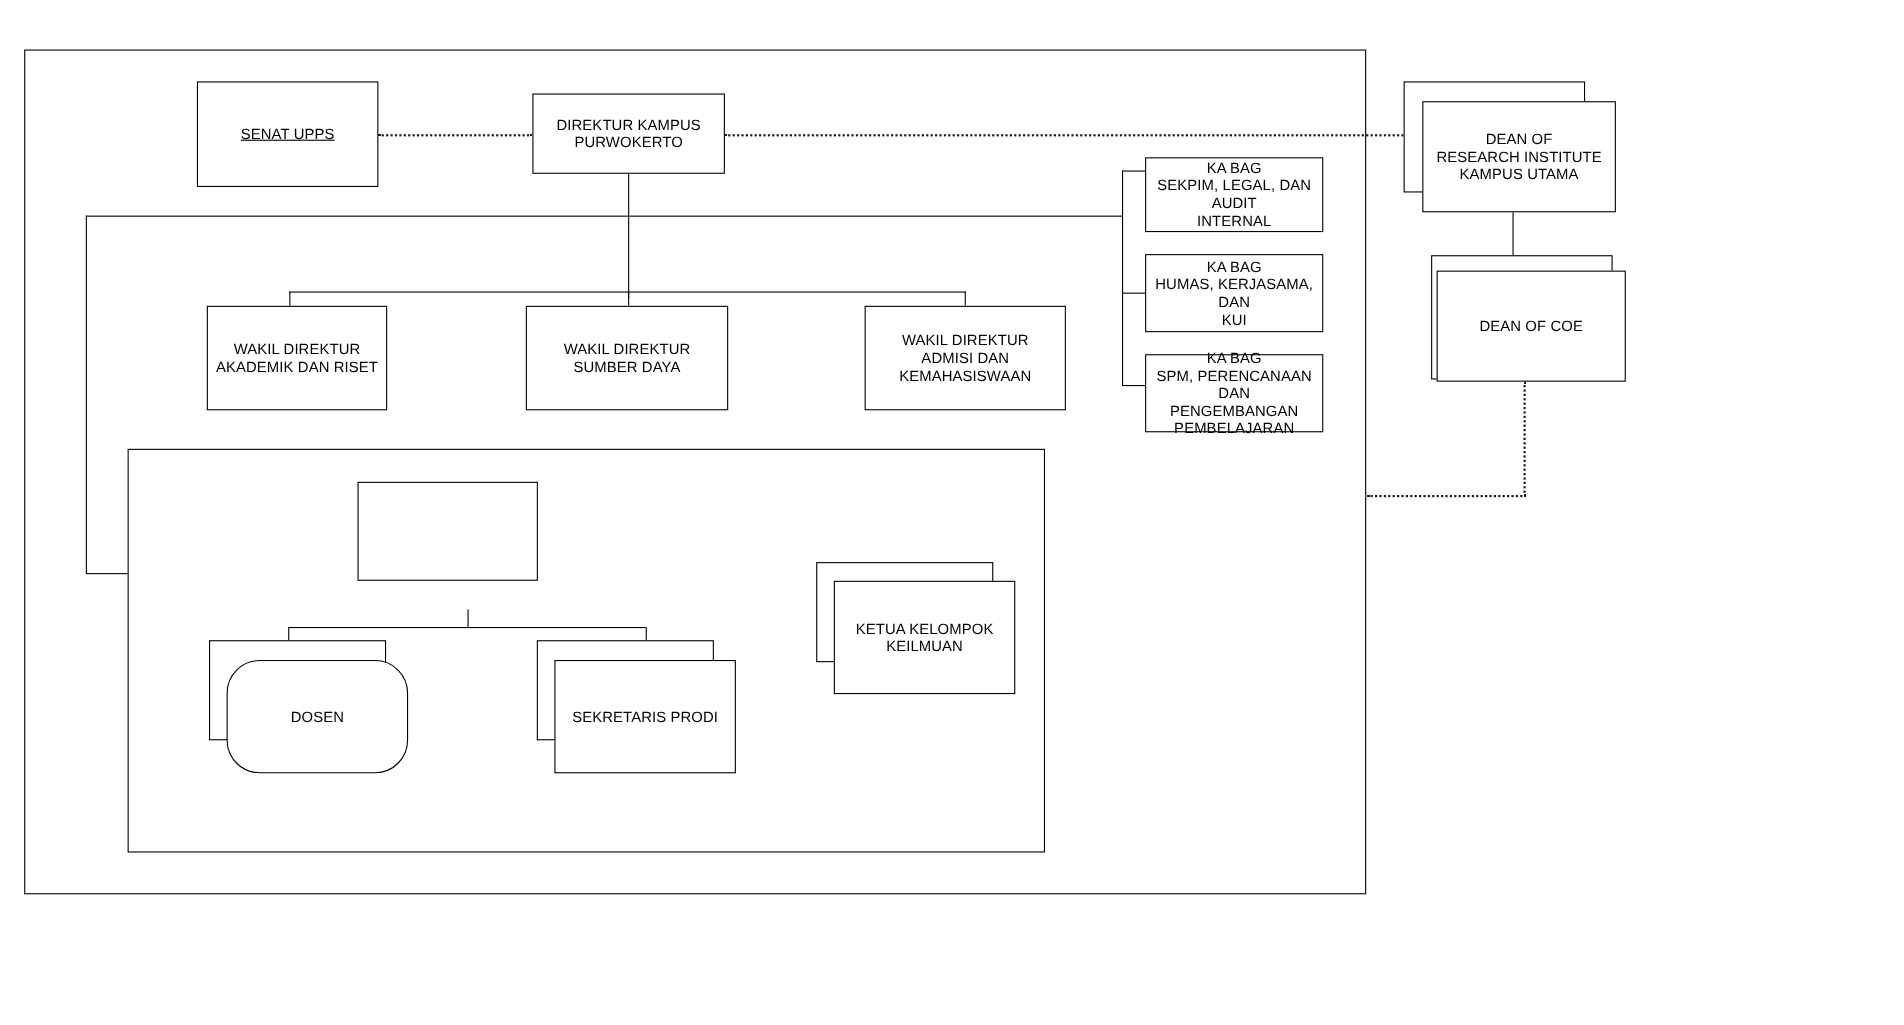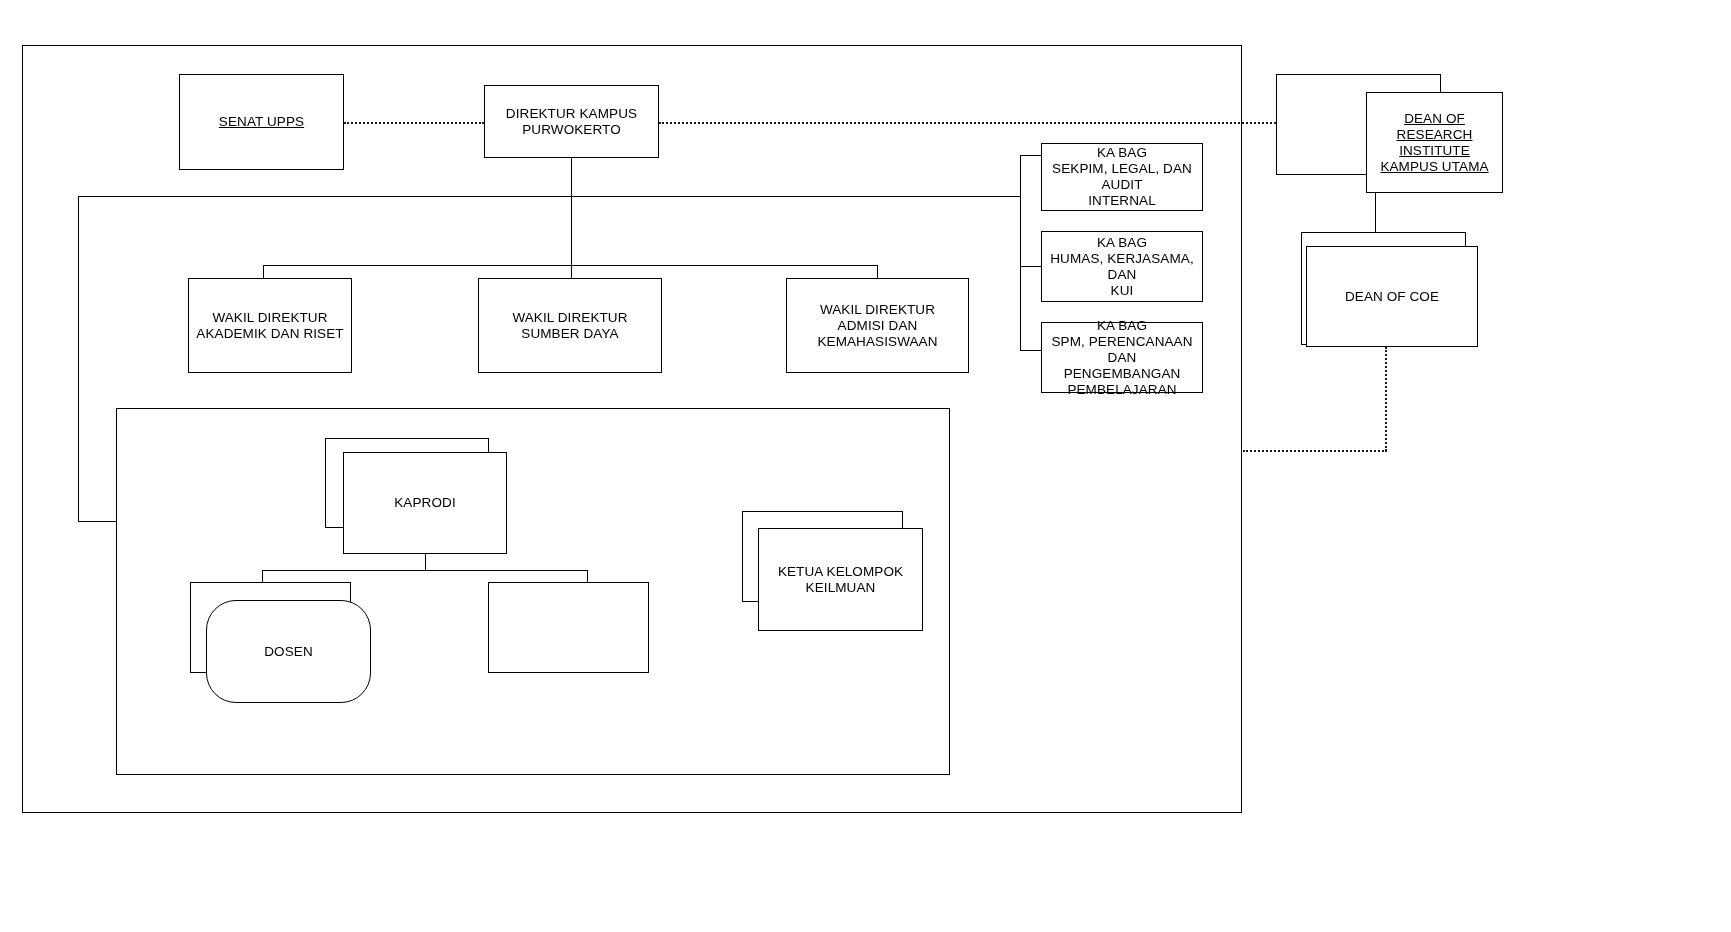--- a/index.html
+++ b/index.html
@@ -120,38 +120,38 @@
 
   <div class="box" style="left:478px; top:278px; width:184px; height:95px;">WAKIL DIREKTUR
 SUMBER DAYA</div>
 
   <div class="box" style="left:786px; top:278px; width:183px; height:95px;">WAKIL DIREKTUR
 ADMISI DAN KEMAHASISWAAN</div>
 
   <div class="frame" style="left:116px; top:408px; width:834px; height:367px;"></div>
 
   <div class="plate" style="left:325px; top:438px; width:164px; height:90px;"></div>
-  <div class="box" style="left:343px; top:452px; width:164px; height:102px;">KAPRODI</div>
 
   <div class="vline" style="left:425px; top:554px; height:16px;"></div>
   <div class="hline" style="left:262px; top:570px; width:325px;"></div>
   <div class="vline" style="left:262px; top:570px; height:12px;"></div>
   <div class="vline" style="left:587px; top:570px; height:12px;"></div>
 
   <div class="plate" style="left:190px; top:582px; width:161px; height:91px;"></div>
   <div class="box" style="left:206px; top:600px; width:165px; height:103px;border-radius:30px;">DOSEN</div>
 
   <div class="plate" style="left:488px; top:582px; width:161px; height:91px;"></div>
+  <div class="box" style="left:504px; top:600px; width:165px; height:103px;">SEKRETARIS PRODI</div>
 
   <div class="plate" style="left:742px; top:511px; width:161px; height:91px;"></div>
   <div class="box" style="left:758px; top:528px; width:165px; height:103px;">KETUA KELOMPOK
 KEILMUAN</div>
 
   <div class="plate" style="left:1276px; top:74px; width:165px; height:101px;"></div>
-  <div class="box" style="left:1366px; top:92px; width:137px; height:101px;text-decoration:underline;">DEAN OF
+  <div class="box" style="left:1293px; top:92px; width:176px; height:101px;">DEAN OF
 RESEARCH INSTITUTE
 KAMPUS UTAMA</div>
 
   <div class="vline" style="left:1375px; top:193px; height:52px;"></div>
   <div class="hline" style="left:1301px; top:245px; width:148px;"></div>
 
   <div class="plate" style="left:1301px; top:232px; width:165px; height:113px;"></div>
   <div class="box" style="left:1306px; top:246px; width:172px; height:101px;">DEAN OF COE</div>
 
   <div class="dotted-v" style="left:1385px; top:347px; height:104px;"></div>

